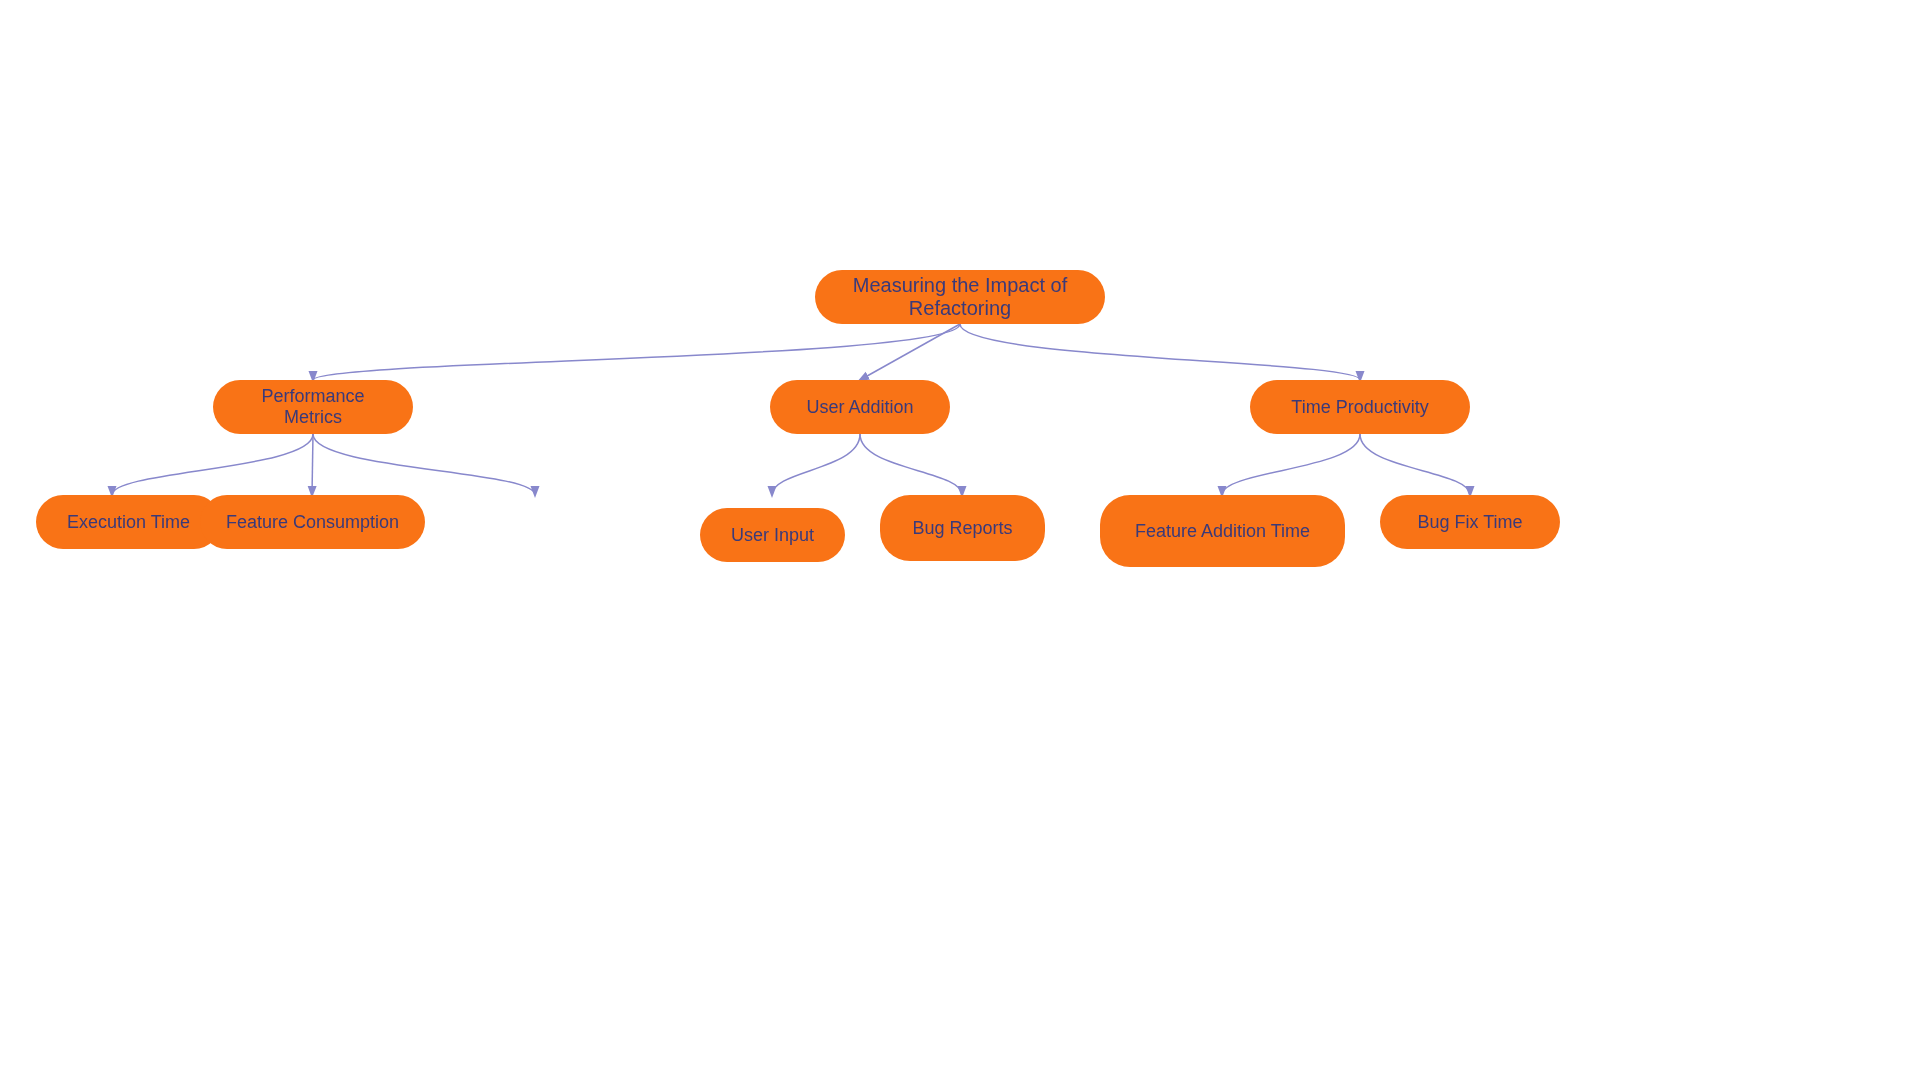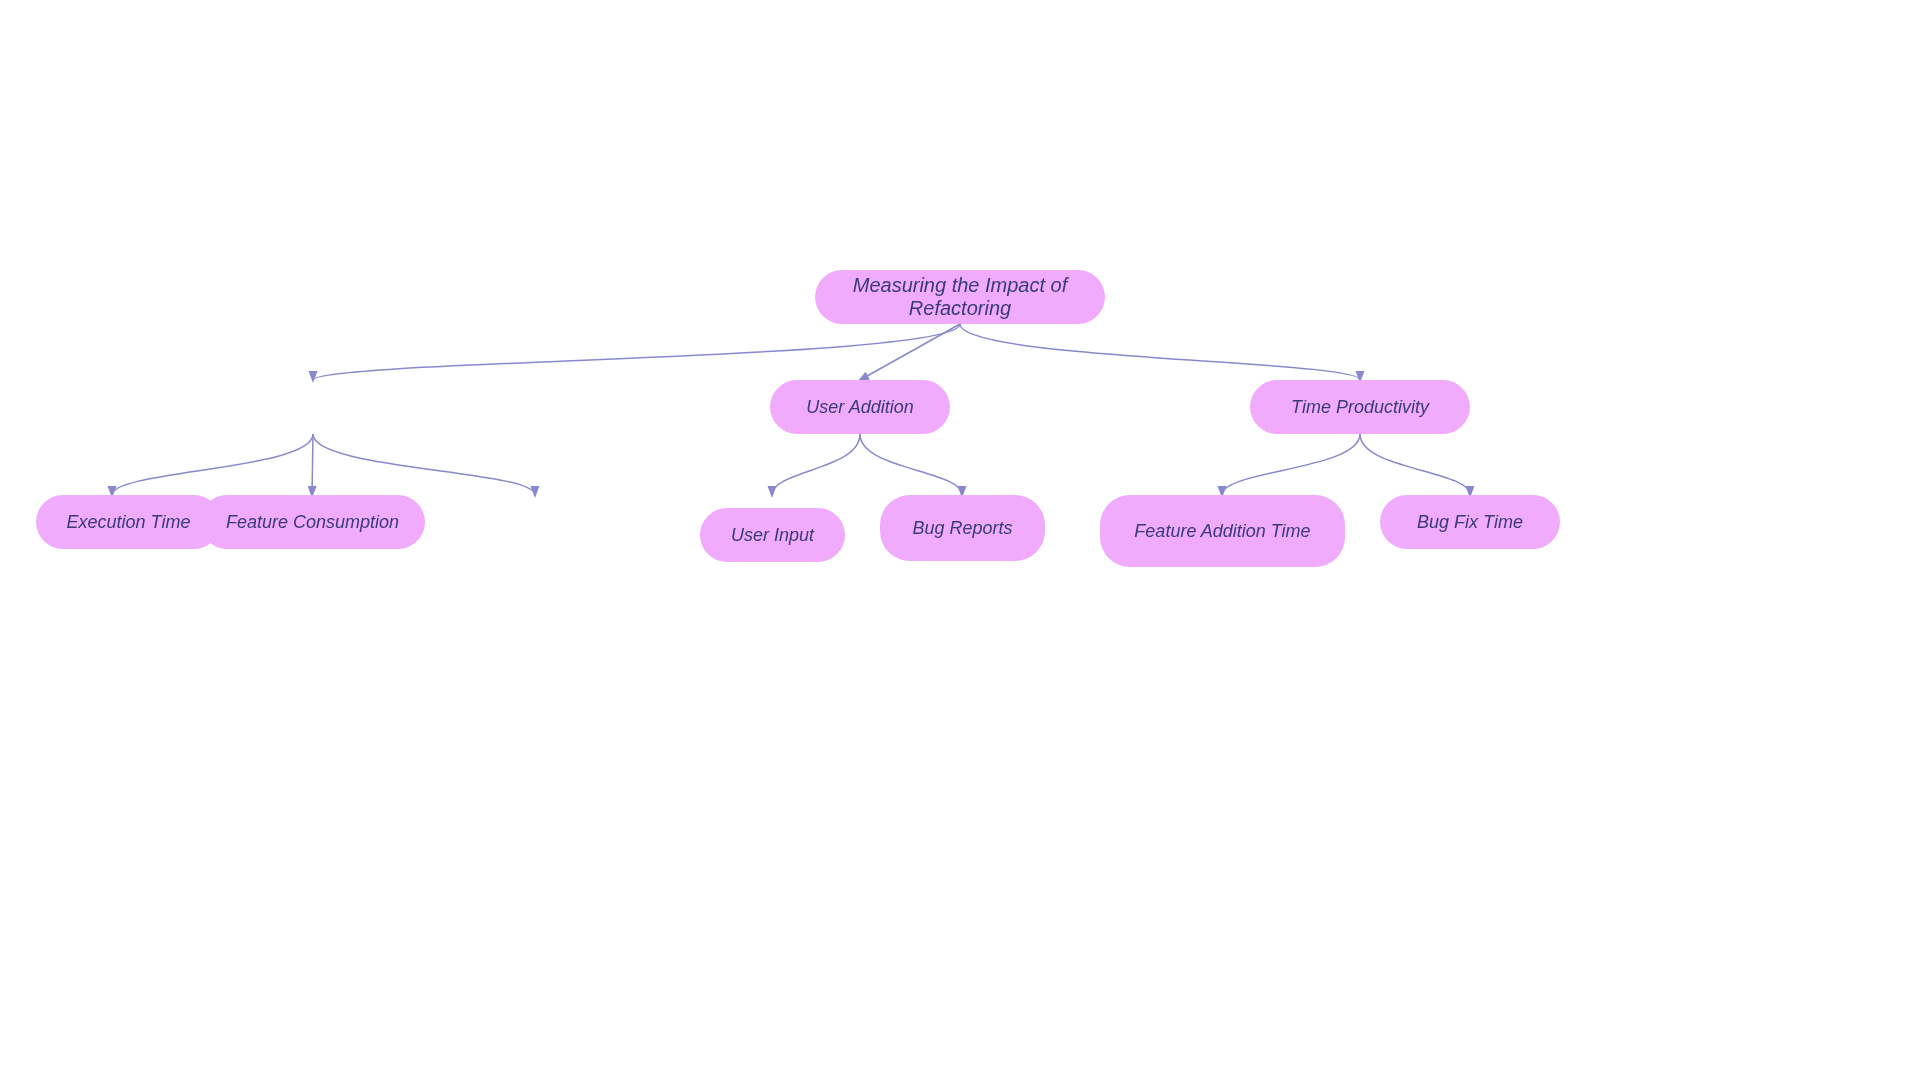--- a/index.html
+++ b/index.html
@@ -28,31 +28,30 @@
     svg {
       width: 1920px;
       height: 1083px;
       position: absolute;
       top: 0;
       left: 0;
     }
 
     .node {
       position: absolute;
-      background: #f0abfc;
+      background: #f97316;
       border-radius: 30px;
       display: flex;
       align-items: center;
       justify-content: center;
       text-align: center;
       color: #3a3a7a;
       font-size: 18px;
       padding: 12px 20px;
       cursor: default;
-      font-style: italic;
     }
 
     .node-root {
       width: 290px;
       height: 54px;
       left: 815px;
       top: 270px;
       font-size: 20px;
     }
 
@@ -155,20 +154,21 @@
 
     <defs>
       <marker id="arrow" markerWidth="8" markerHeight="8" refX="6" refY="3" orient="auto">
         <path d="M0,0 L0,6 L8,3 z" fill="#8888cc"></path>
       </marker>
     </defs>
   </svg>
 
   <div class="node node-root">Measuring the Impact of Refactoring</div>
 
+  <div class="node node-perf">Performance Metrics</div>
 
   <div class="node node-feedback">User Addition</div>
 
   <div class="node node-team">Time Productivity</div>
 
   <div class="node node-exec">Execution Time</div>
 
   <div class="node node-mem">Feature Consumption</div>
 
 

